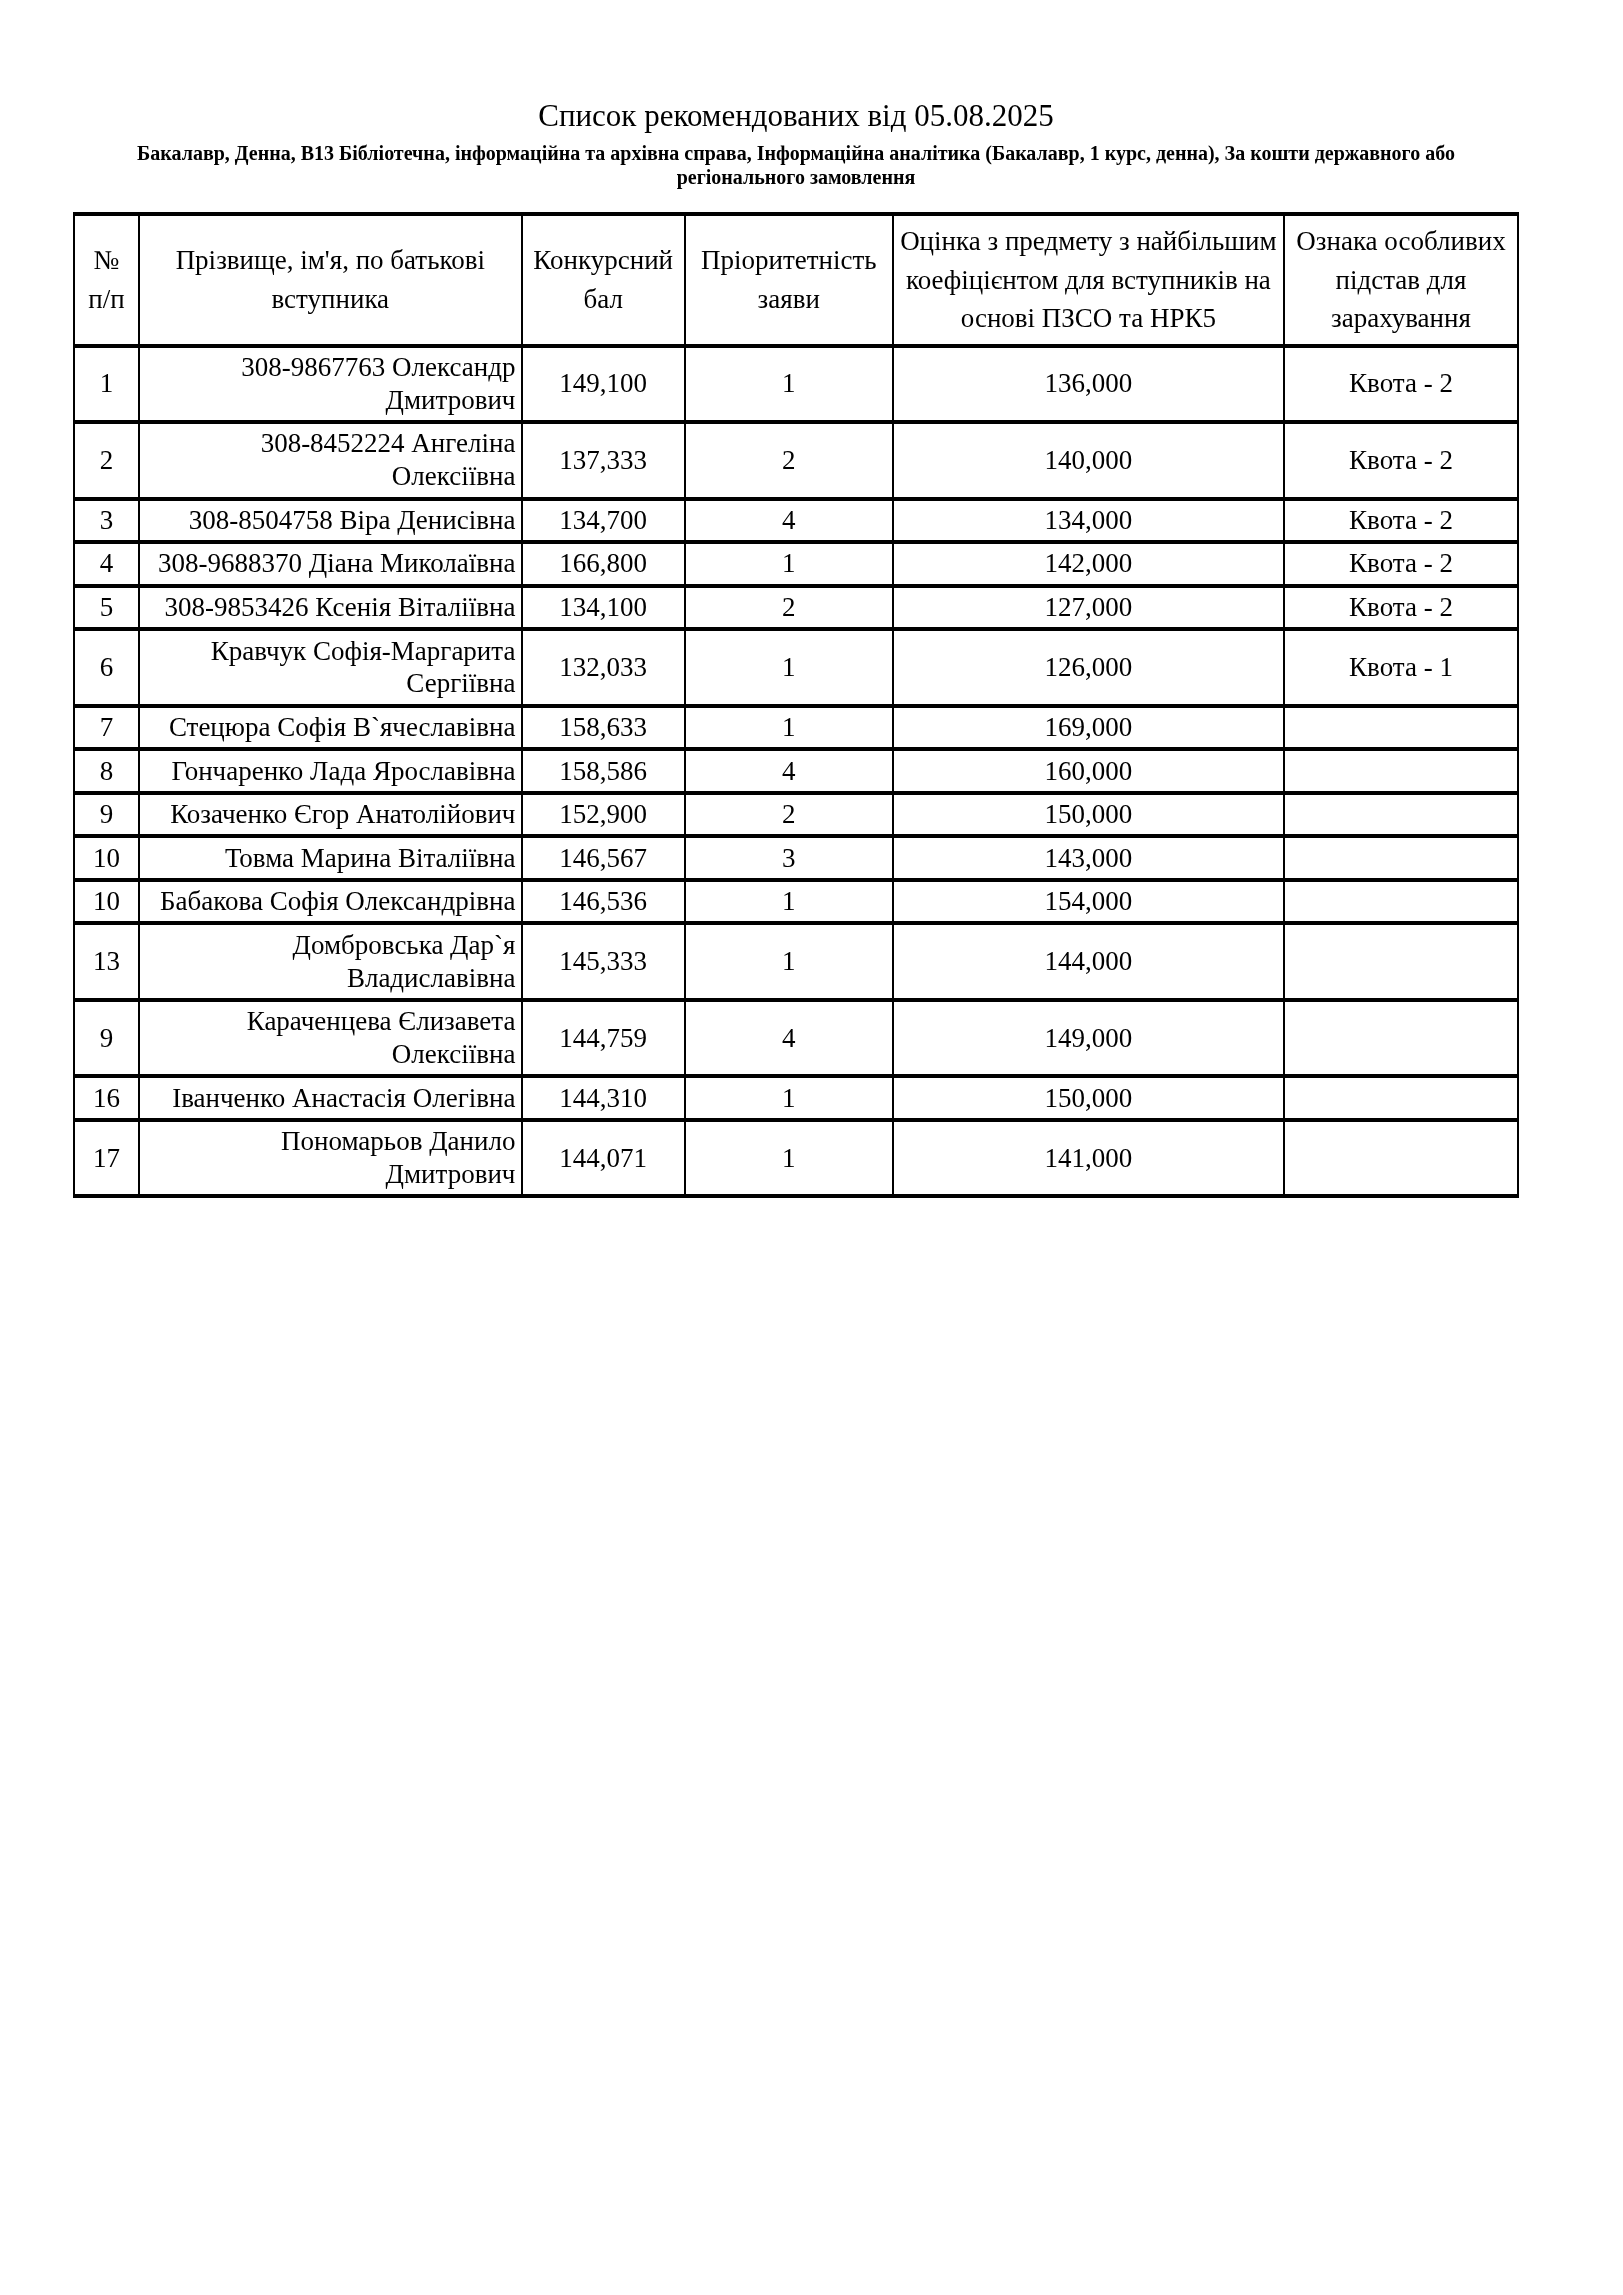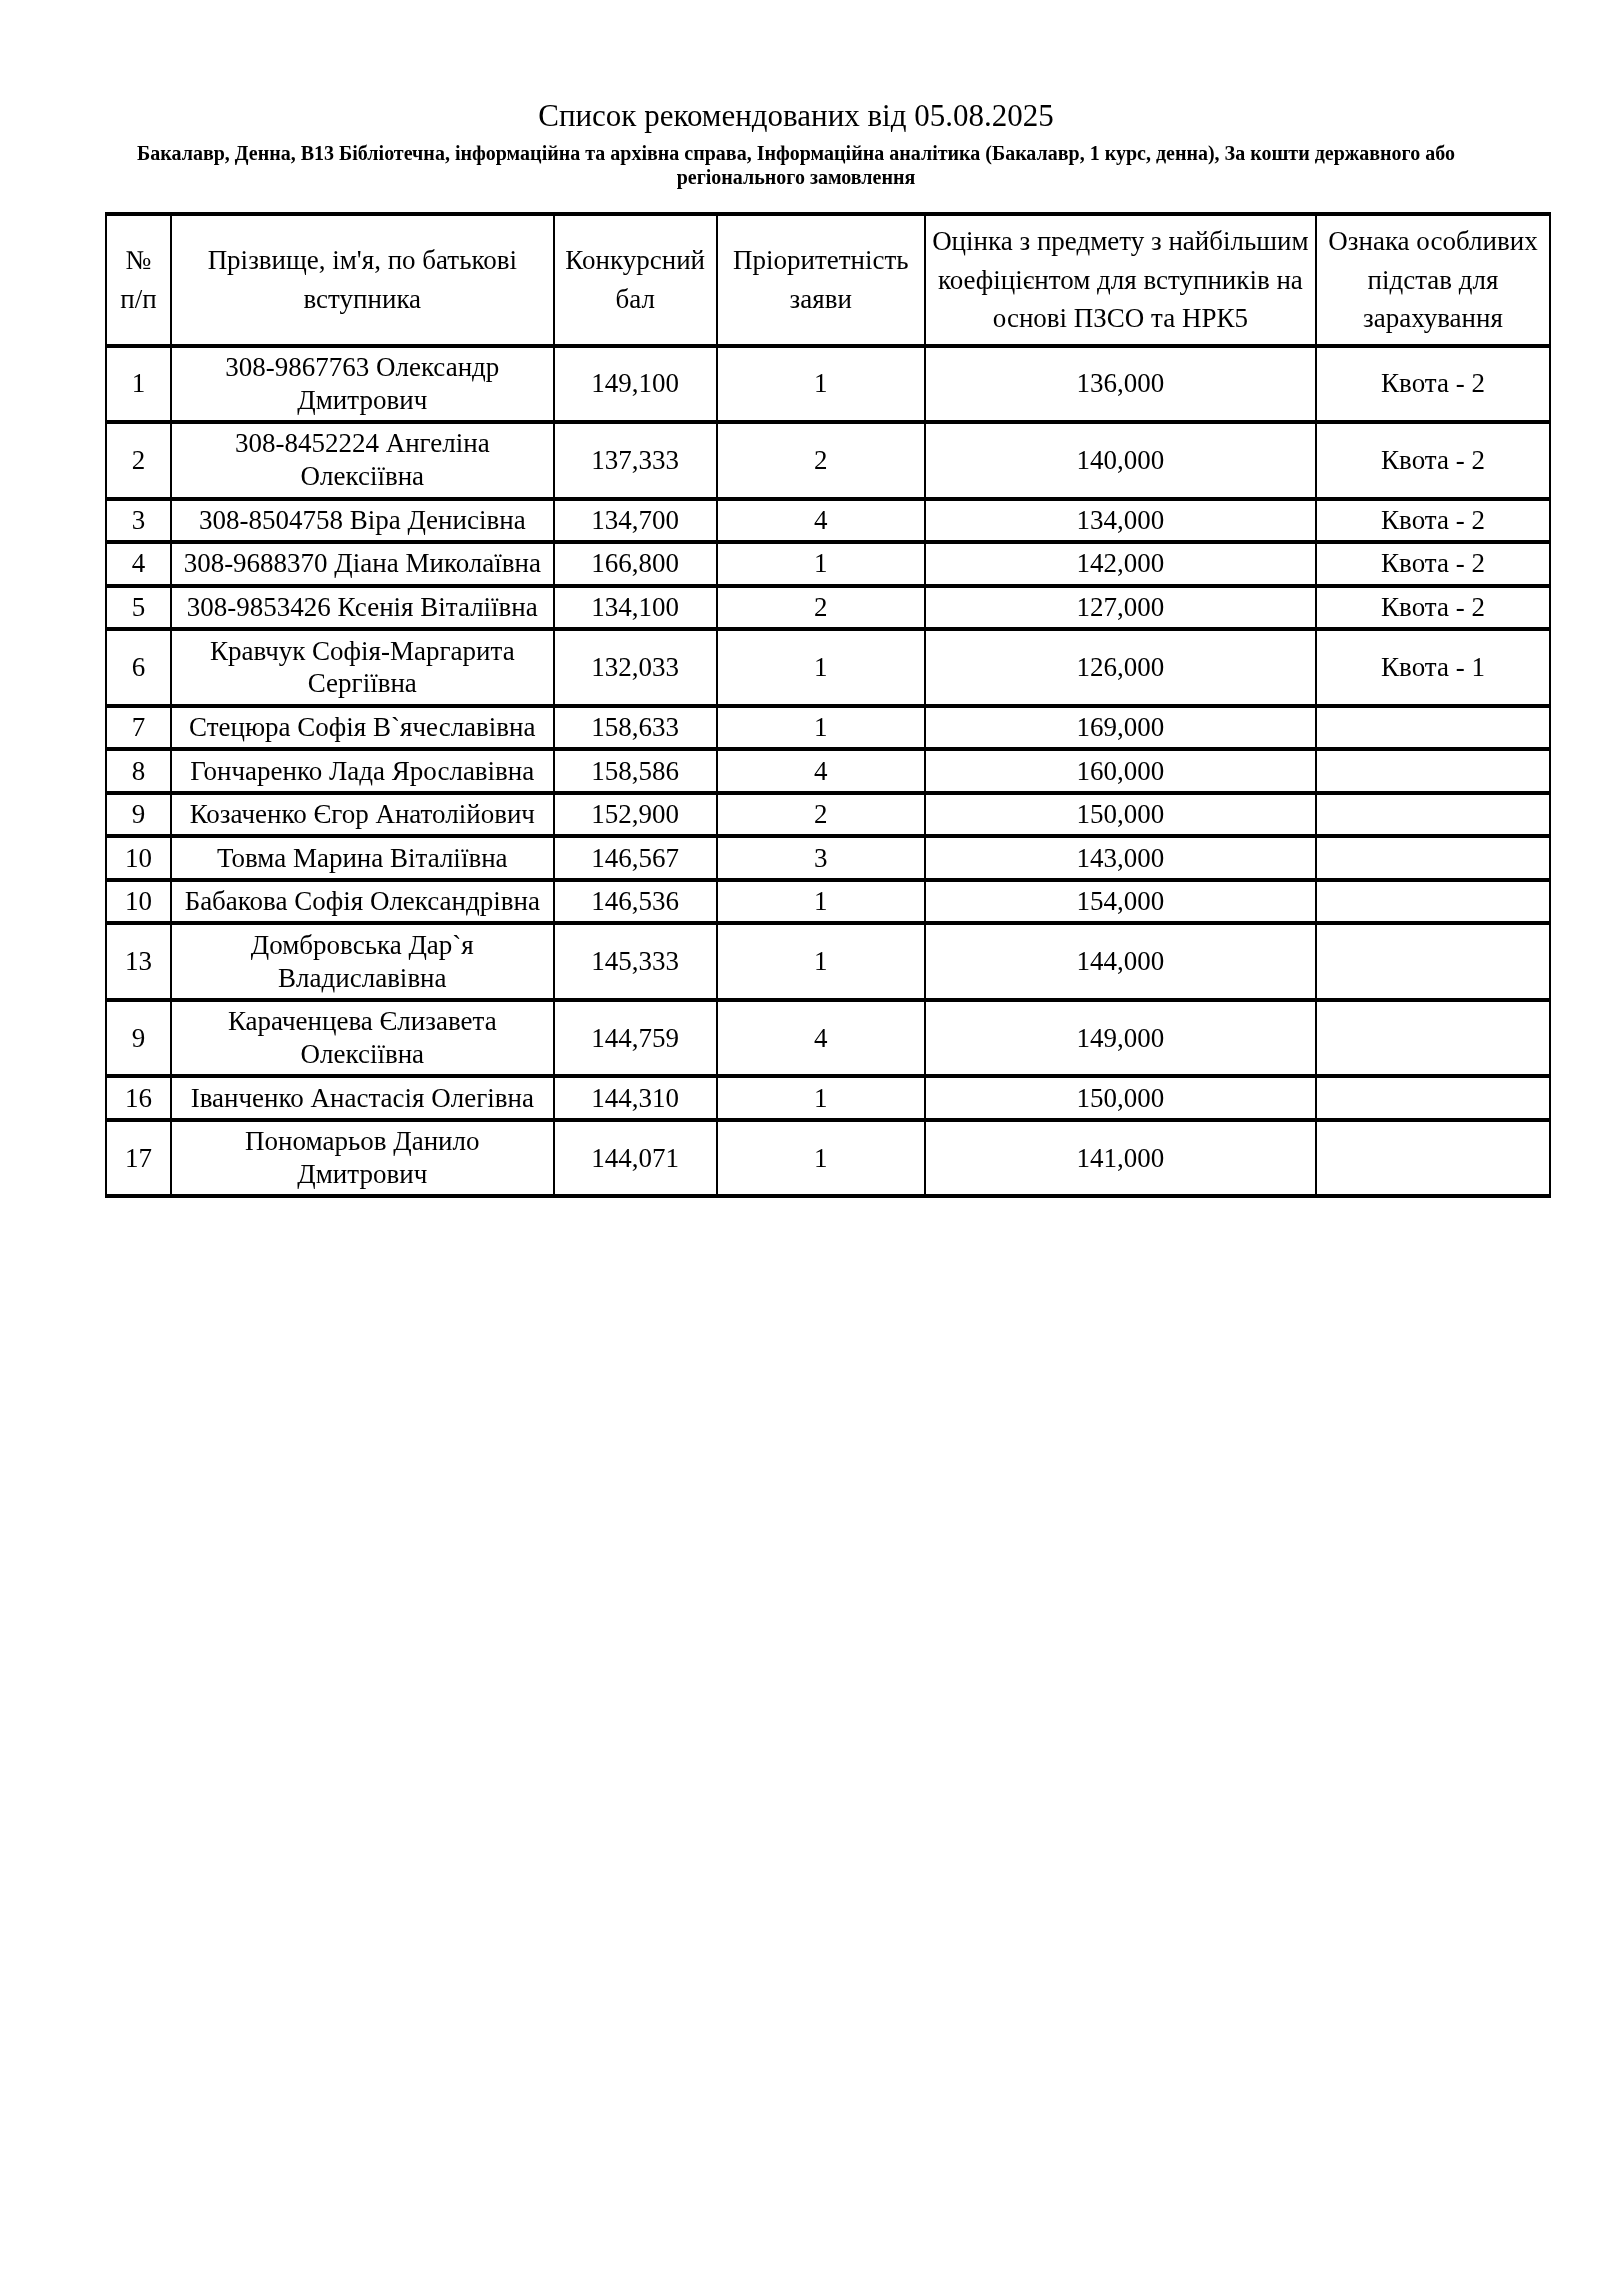--- a/index.html
+++ b/index.html
@@ -31,42 +31,41 @@
     font-weight: bold;
     text-align: center;
     line-height: 1.22;
     margin-top: 5.2px;
   }
   table.applicants {
     width: 100%;
     border-collapse: collapse;
     table-layout: fixed;
     margin-top: 22px;
-    margin-left: 32px;
   }
   .applicants th,
   .applicants td {
     border: 2.6px solid #000000;
     border-top-width: 4.6px;
     border-bottom-width: 4.6px;
     font-size: 27px;
     line-height: 1.22;
     padding: 3.3px 5.2px;
     vertical-align: middle;
     text-align: center;
     overflow: hidden;
     word-wrap: break-word;
   }
   .applicants th {
     font-weight: normal;
     line-height: 1.42;
     padding: 6.5px 5.2px;
   }
   .applicants td.col-name {
-    text-align: center;
+    text-align: right;
     padding-left: 5.2px;
   }
   
   col.c-num      { width: 4.5%; }
   col.c-name     { width: 26.5%; }
   col.c-score    { width: 11.3%; }
   col.c-priority { width: 14.4%; }
   col.c-subject  { width: 27.1%; }
   col.c-quota    { width: 16.2%; }
 </style>

